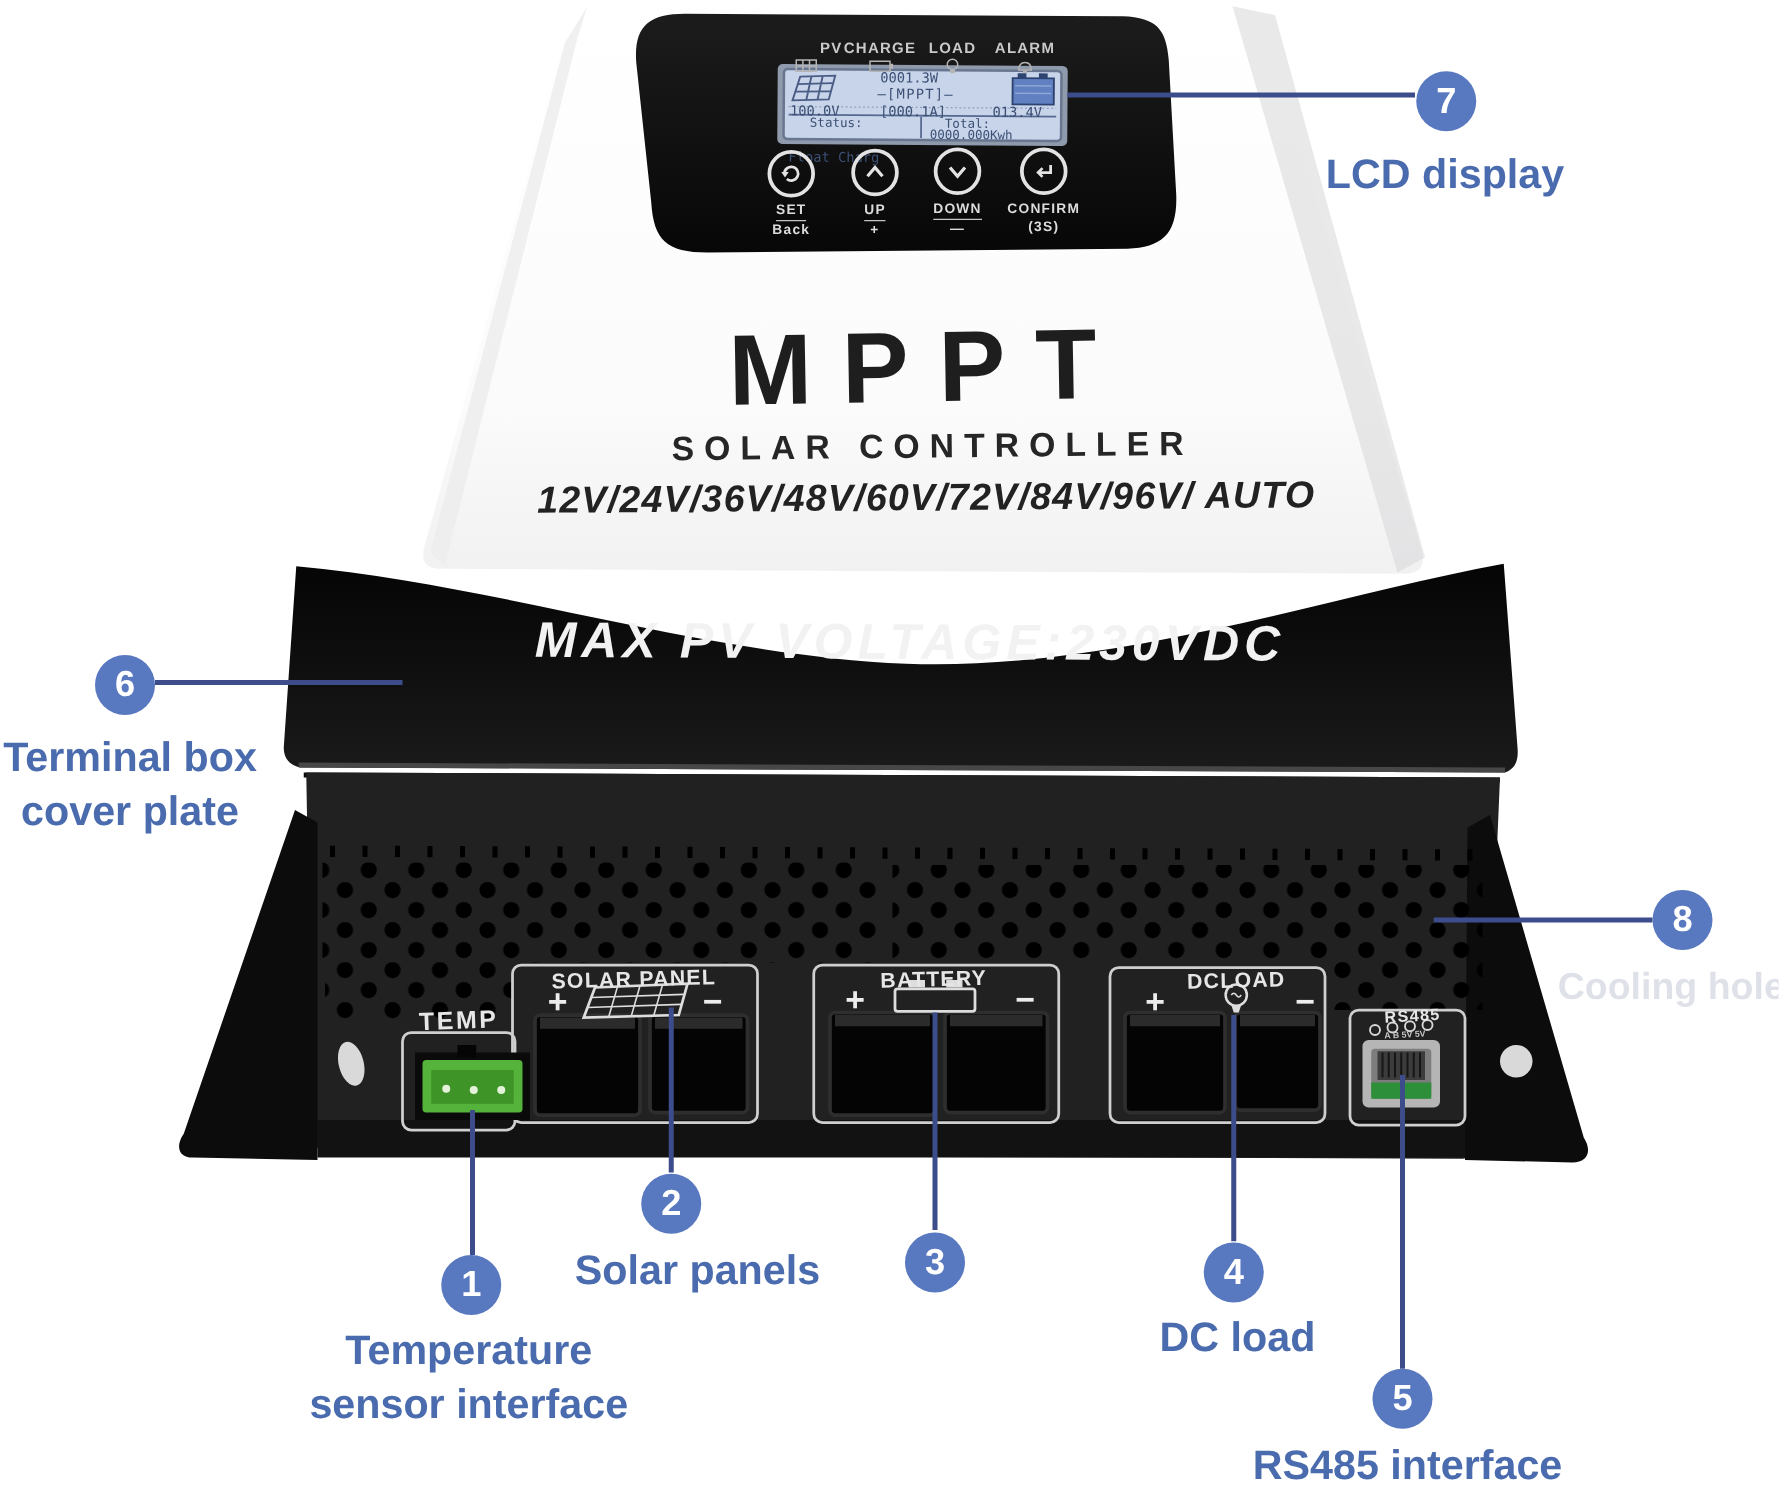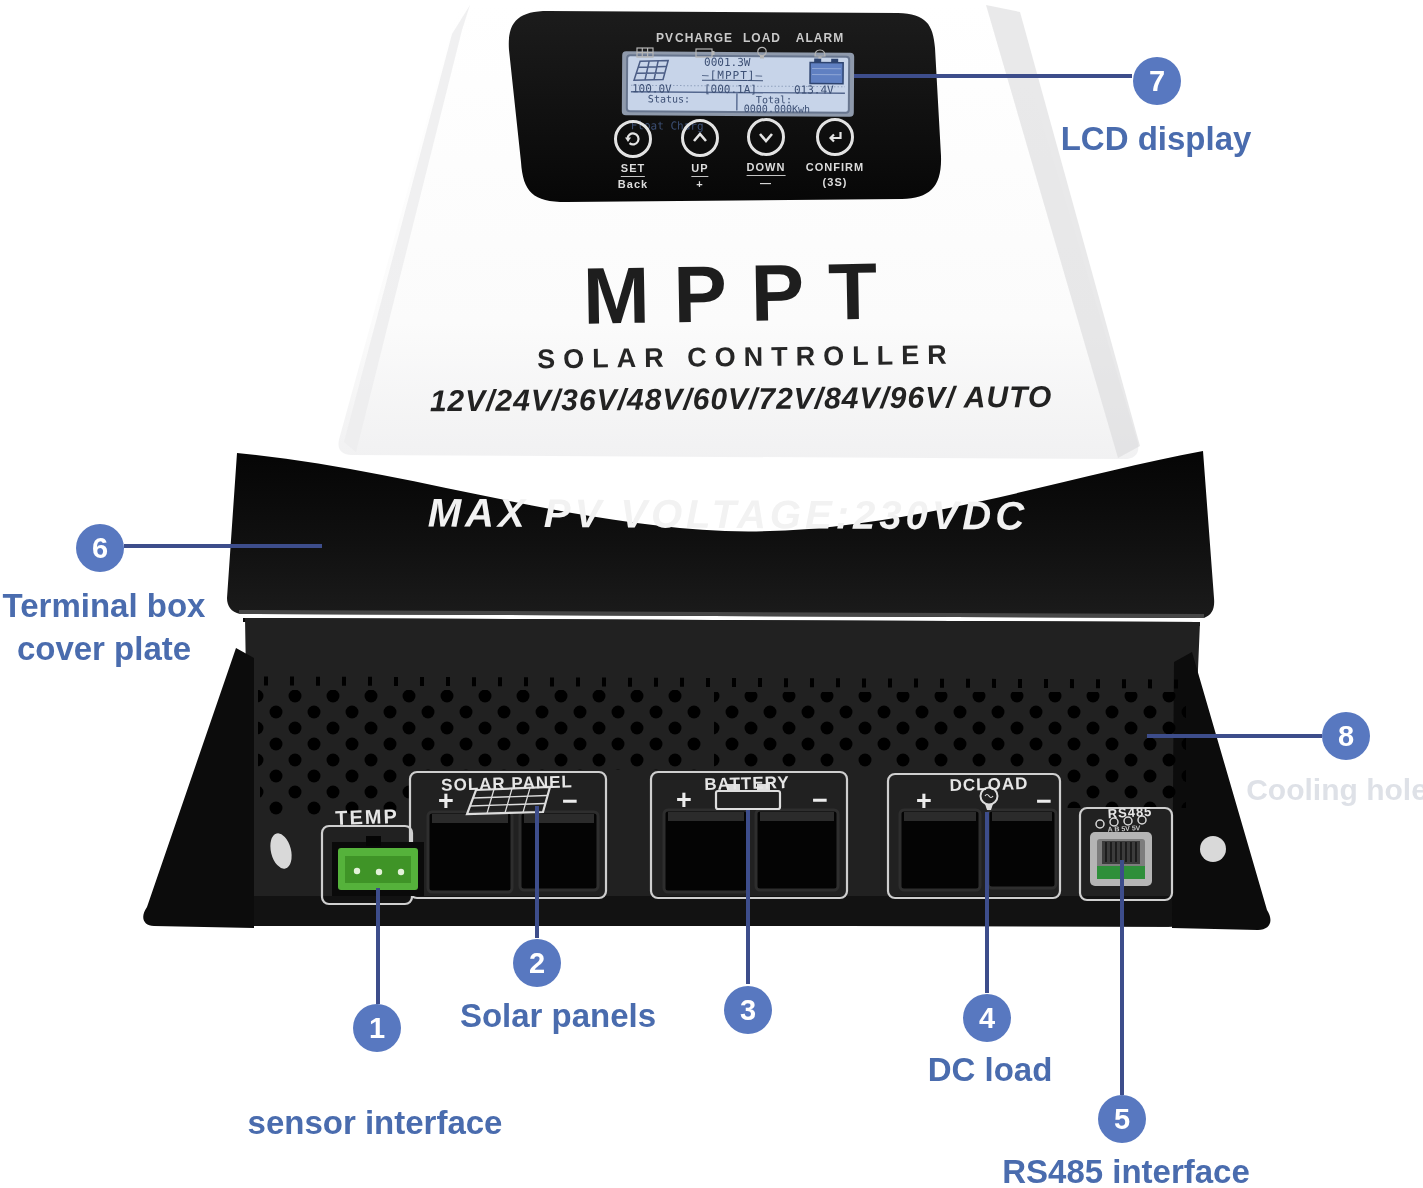--- a/index.html
+++ b/index.html
@@ -209,21 +209,21 @@
       <rect x="130" y="10.5" width="4" height="3" fill="#b5b5b5"></rect>
     </g>
     <g>
       <path d="M185,11 q0,-6 5,-6 q5,0 5,6 Z" fill="none" stroke="#b5b5b5" stroke-width="1.2"></path>
       <rect x="188.4" y="11.5" width="3.2" height="2" fill="#b5b5b5"></rect>
     </g>
   </svg>
 
   <div class="lcd">
     <span class="r" style="left:78px;top:2px;">0001.3W</span>
-    <span class="r" style="left:76px;top:15px;letter-spacing:1px;text-decoration:underline;">—[<span>MPPT</span>]—</span>
+    <span class="r" style="left:76px;top:15px;letter-spacing:1px;">—[<span>MPPT</span>]—</span>
     <span class="r" style="left:6px;top:29px;">100.0V</span>
     <span class="r" style="left:78px;top:29px;">[000.1A]</span>
     <span class="r" style="left:168px;top:29px;text-align:center;">013.4V</span>
     <span class="r" style="left:22px;top:40px;font-size:10px;">Status:</span>
     <span class="r" style="left:130px;top:40px;font-size:10px;text-align:right;">Total:</span>
     <span class="r" style="left:5px;top:66px;font-size:11px;">Float Charg</span>
     <span class="r" style="left:118px;top:49px;font-size:10px;">0000.000Kwh</span>
   </div>
 
   <div class="btn" style="left:614px;top:120px;">
@@ -284,21 +284,21 @@
   <div class="term-label" style="left:989px;top:775px;font-size:17px;letter-spacing:1px;transform:translateX(-50%) rotate(-1.5deg);">DCLOAD</div>
   <span class="pm" style="left:924px;top:786px;">+</span>
   <span class="pm" style="left:1044px;top:786px;">−</span>
 
   <div class="term-label" style="left:1130px;top:805px;font-size:13px;letter-spacing:1px;transform:translateX(-50%) rotate(-3deg);">RS485</div>
   <div class="term-label" style="left:1124px;top:825px;font-size:7px;transform:translateX(-50%) rotate(-3deg);color:#c9c9c9;">A  B 5V 5V</div>
 
   <div class="co-line-v" style="left:376px;top:888px;height:116px;"></div>
   <div class="co-circle" style="left:377px;top:1028px;">1</div>
   <div class="co-label" style="left:375px;top:1058px;">
-    <br><span>sensor interface</span>
+    <span>Temperature</span><br><span>sensor interface</span>
   </div>
 
   <div class="co-line-v" style="left:535px;top:806px;height:132px;"></div>
   <div class="co-circle" style="left:537px;top:963px;">2</div>
   <div class="co-label" style="left:558px;top:994px;">Solar panels</div>
 
   <div class="co-line-v" style="left:746px;top:810px;height:174px;"></div>
   <div class="co-circle" style="left:748px;top:1010px;">3</div>
 
   <div class="co-line-v" style="left:985px;top:812px;height:181px;"></div>

